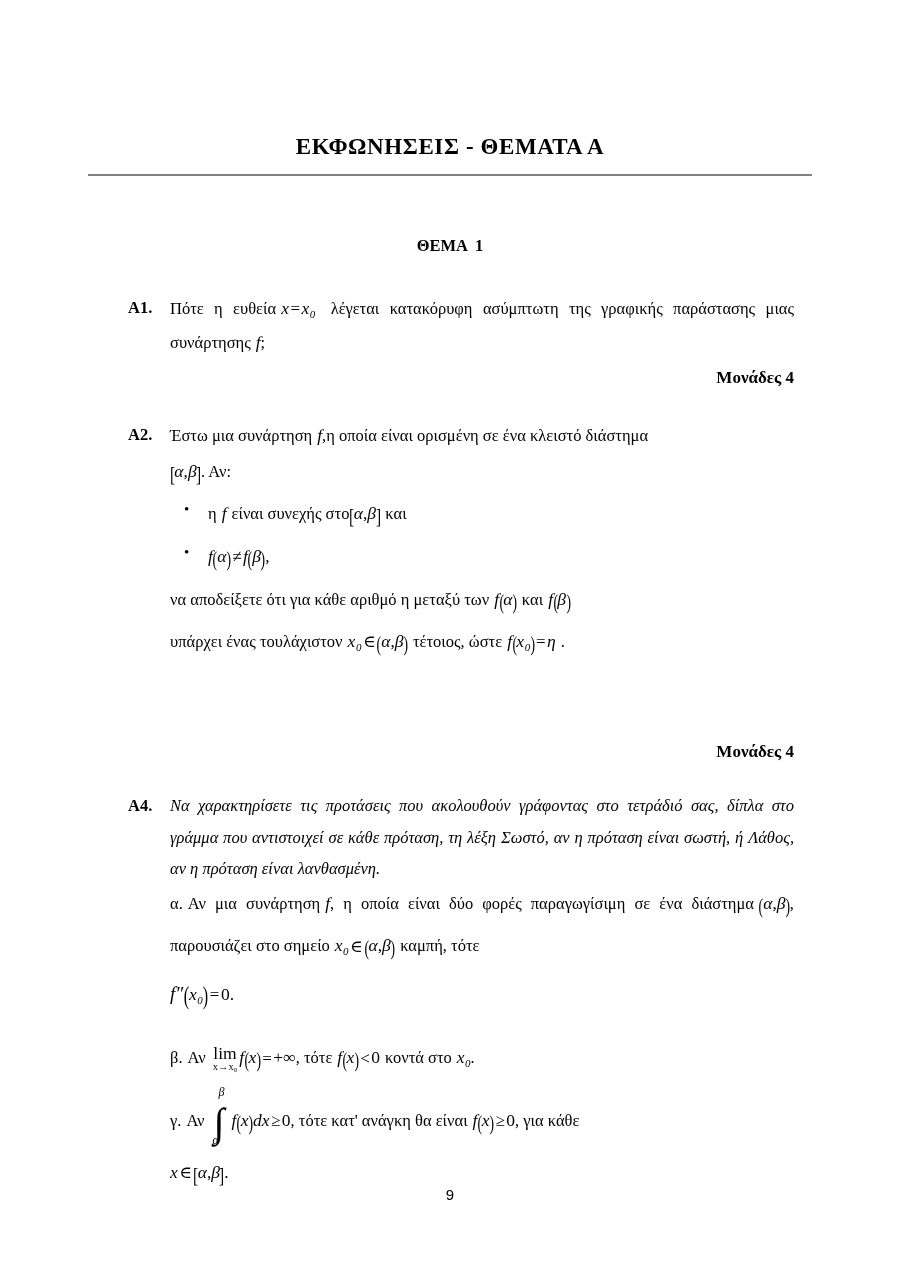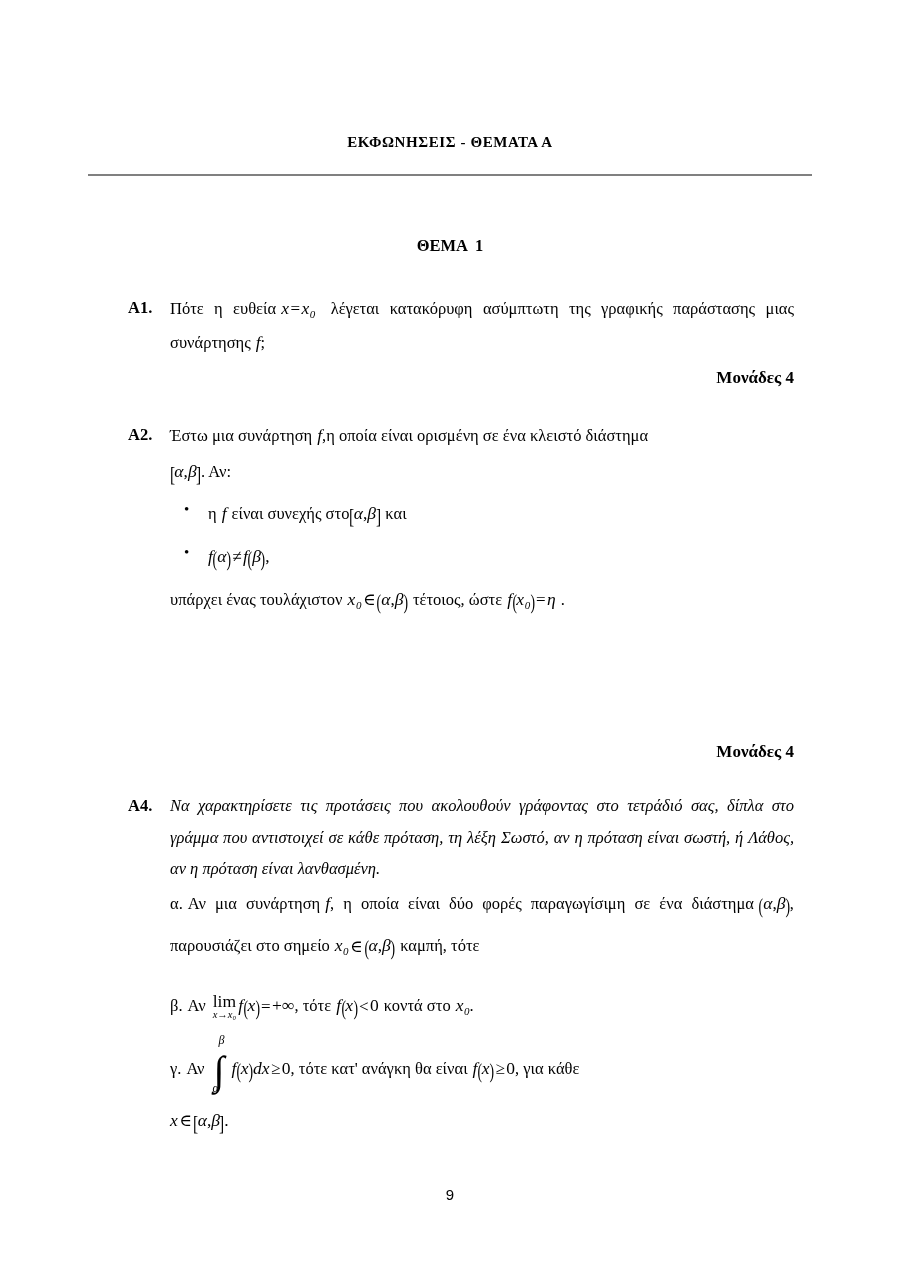--- a/index.html
+++ b/index.html
@@ -24,21 +24,21 @@
   }
 
   
   .doc-title {
     position: absolute;
     left: 88px;
     top: 134px;
     width: 724px;
     text-align: center;
     font-weight: bold;
-    font-size: 15px;
+    font-size: 23px;
     letter-spacing: 0.6px;
   }
   .title-rule {
     position: absolute;
     left: 88px;
     top: 174px;
     width: 724px;
     height: 2px;
     background: #808080;
   }
@@ -144,21 +144,20 @@
     line-height: 1;
     margin: 0 2px;
   }
   .limbox .lim-op {
     display: block;
     font-style: normal;
     font-size: 17.5px;
   }
   .limbox .lim-sub {
     display: block;
-    font-style: italic;
     font-size: 10.5px;
     margin-top: -1px;
     white-space: nowrap;
   }
 
   
   .intbox {
     display: inline-block;
     position: relative;
     width: 20px;
@@ -260,38 +259,44 @@
         <li>
           <span class="dot">•</span>
           <span>η</span><span class="mspace"></span><span class="mi">f</span><span class="mspace"></span><span>είναι συνεχής στο</span><span class="bL">[</span><span class="mg">α</span><span class="mn">,</span><span class="mg">β</span><span class="bR">]</span><span class="mspace"></span><span>και</span>
         </li>
         <li>
           <span class="dot">•</span>
           <span class="mi">f</span><span class="pL">(</span><span class="mg">α</span><span class="pR">)</span><span class="op">≠</span><span class="mi">f</span><span class="pL">(</span><span class="mg">β</span><span class="pR">)</span><span class="mn">,</span>
         </li>
       </ul>
 
+      <div style="text-align:justify;">
+        <span>να αποδείξετε ότι για κάθε αριθμό η μεταξύ των</span><span class="mspace"></span><span class="mi">f</span><span class="pL">(</span><span class="mg">α</span><span class="pR">)</span><span class="mspace"></span><span>και</span><span class="mspace"></span><span class="mi">f</span><span class="pL">(</span><span class="mg">β</span><span class="pR">)</span>
+      </div>
 
       <div>
         <span>υπάρχει ένας τουλάχιστον</span><span class="mspace"></span><span class="mi">x</span><sub class="sb">0</sub><span class="op">∈</span><span class="pL">(</span><span class="mg">α</span><span class="mn">,</span><span class="mg">β</span><span class="pR">)</span><span class="mspace"></span><span>τέτοιος, ώστε</span><span class="mspace"></span><span class="mi">f</span><span class="pL">(</span><span class="mi">x</span><sub class="sb">0</sub><span class="pR">)</span><span class="op">=</span><span class="mg">η</span><span class="mspace"></span><span>.</span>
       </div>
     </div>
   </div>
 
   <div class="marks" style="top:742px;">Μονάδες 4</div>
 
   <div class="q" style="top:790px;">
     <div class="q-label">A4.</div>
     <div class="q-body">
       <span class="ital">Να χαρακτηρίσετε τις προτάσεις που ακολουθούν γράφοντας στο τετράδιό σας, δίπλα στο γράμμα που αντιστοιχεί σε κάθε πρόταση, τη λέξη</span><span class="mspace"></span><span class="bi">Σωστό</span><span class="ital">, αν η πρόταση είναι σωστή, ή</span><span class="mspace"></span><span class="bi">Λάθος</span><span class="ital">, αν η πρόταση είναι λανθασμένη.</span>
 
       
       <div style="text-align:justify;">
         <span>α.</span><span class="mspace"></span><span>Αν μια συνάρτηση</span><span class="mspace"></span><span class="mi">f</span><span>, η οποία είναι δύο φορές παραγωγίσιμη σε ένα διάστημα</span><span class="mspace"></span><span class="pL">(</span><span class="mg">α</span><span class="mn">,</span><span class="mg">β</span><span class="pR">)</span><span>, παρουσιάζει στο σημείο</span><span class="mspace"></span><span class="mi">x</span><sub class="sb">0</sub><span class="op">∈</span><span class="pL">(</span><span class="mg">α</span><span class="mn">,</span><span class="mg">β</span><span class="pR">)</span><span class="mspace"></span><span>καμπή, τότε</span>
       </div>
+      <div class="eqline">
+        <span class="mi" style="font-size:19px;">f</span><span class="mi" style="font-size:19px;">″</span><span class="pL" style="font-size:26px;">(</span><span class="mi">x</span><sub class="sb">0</sub><span class="pR" style="font-size:26px;">)</span><span class="op">=</span><span class="mn">0</span><span class="mn">.</span>
+      </div>
 
       
       <div class="eqline" style="margin-top:18px;">
         <span>β.</span><span class="mspace"></span><span>Αν</span><span class="mspace"></span><span class="limbox"><span class="lim-op">lim</span><span class="lim-sub">x→x₀</span></span><span class="mi">f</span><span class="pL">(</span><span class="mi">x</span><span class="pR">)</span><span class="op">=</span><span class="mn">+∞</span><span>, τότε</span><span class="mspace"></span><span class="mi">f</span><span class="pL">(</span><span class="mi">x</span><span class="pR">)</span><span class="op">&lt;</span><span class="mn">0</span><span class="mspace"></span><span>κοντά στο</span><span class="mspace"></span><span class="mi">x</span><sub class="sb">0</sub><span>.</span>
       </div>
 
       
       <div class="eqline" style="margin-top:20px; text-align:justify;">
         <span>γ.</span><span class="mspace"></span><span>Αν</span><span class="mspace"></span><span class="intbox"><span class="int-up">β</span><span class="int-sign">∫</span><span class="int-lo">α</span></span><span class="mi">f</span><span class="pL">(</span><span class="mi">x</span><span class="pR">)</span><span class="mi">dx</span><span class="op">≥</span><span class="mn">0</span><span>, τότε κατ' ανάγκη θα είναι</span><span class="mspace"></span><span class="mi">f</span><span class="pL">(</span><span class="mi">x</span><span class="pR">)</span><span class="op">≥</span><span class="mn">0</span><span>, για κάθε</span>
       </div>

